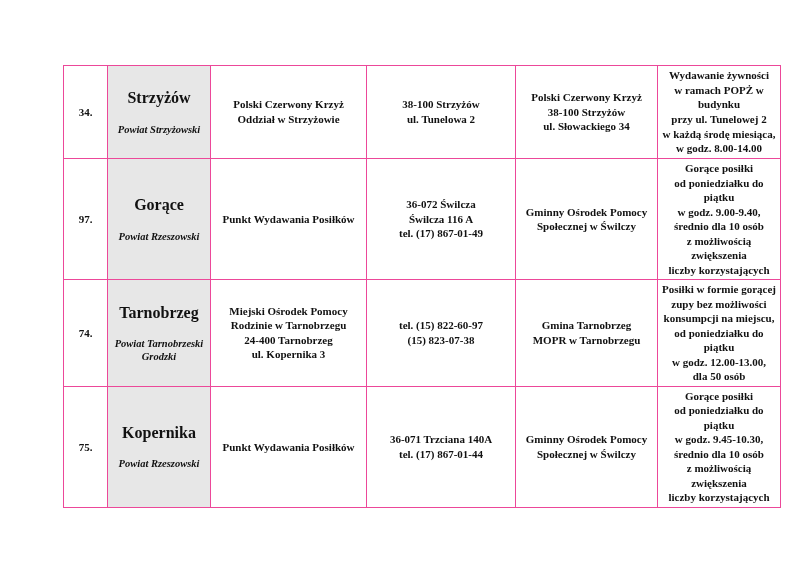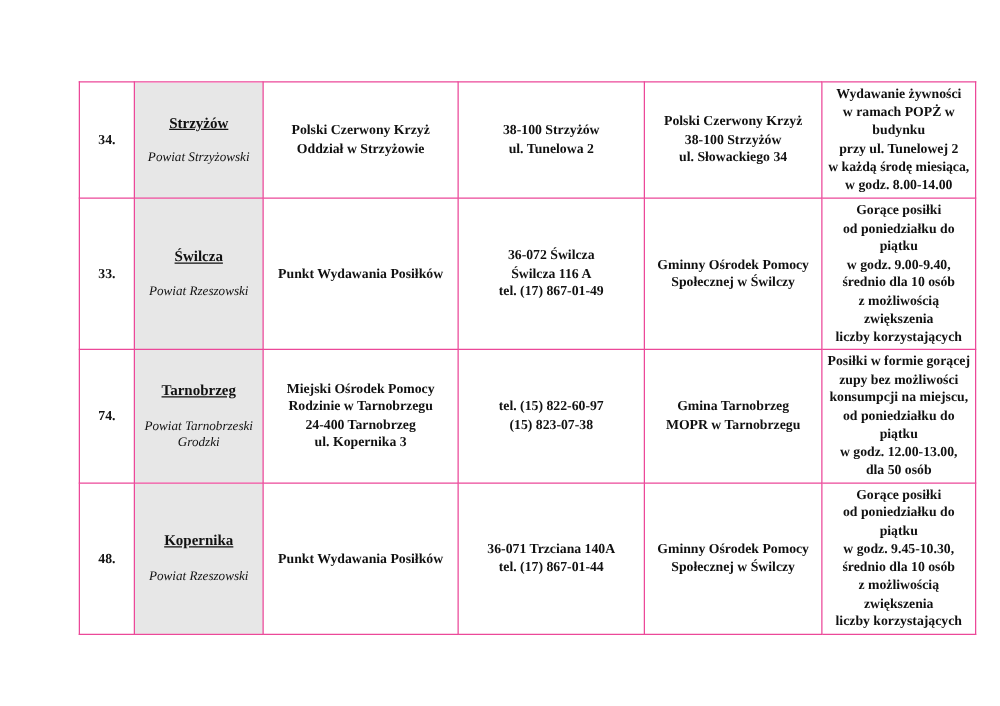--- a/index.html
+++ b/index.html
@@ -43,27 +43,26 @@
   td.col-addr  { width: 142px; }
   td.col-prov  { width: 135px; }
   td.col-det   { width: 116px; }
   tr.row-72 { height: 93px; }
   tr.row-73 { height: 115px; }
   tr.row-74 { height: 104px; }
   tr.row-75 { height: 113px; }
   .place-name {
     display: block;
     font-weight: bold;
-    font-size: 12px;
+    font-size: 16px;
     line-height: 1.25;
-    text-decoration: underline;
   }
   .powiat {
     display: block;
-    font-weight: normal;
+    font-weight: bold;
     font-style: italic;
     font-size: 10.5px;
     line-height: 1.25;
     white-space: pre-line;
   }
 </style>
 </head>
 <body>
 
 <div class="page">
@@ -82,23 +81,23 @@
         <td class="col-prov">Polski Czerwony Krzyż
 38-100 Strzyżów
 ul. Słowackiego 34</td>
         <td class="col-det">Wydawanie żywności
 w ramach POPŻ w budynku
 przy ul. Tunelowej 2
 w każdą środę miesiąca,
 w godz. 8.00-14.00</td>
       </tr>
       <tr class="row-73">
-        <td class="col-num">33.</td>
+        <td class="col-num">97.</td>
         <td class="col-place">
-          <span class="place-name">Świlcza</span>
+          <span class="place-name">Gorące</span>
           <span class="powiat">Powiat Rzeszowski</span>
         </td>
         <td class="col-org">Punkt Wydawania Posiłków</td>
         <td class="col-addr">36-072 Świlcza
 Świlcza 116 A
 tel. (17) 867-01-49</td>
         <td class="col-prov">Gminny Ośrodek Pomocy
 Społecznej w Świlczy</td>
         <td class="col-det">Gorące posiłki
 od poniedziałku do piątku
@@ -123,21 +122,21 @@
         <td class="col-prov">Gmina Tarnobrzeg
 MOPR w Tarnobrzegu</td>
         <td class="col-det">Posiłki w formie gorącej
 zupy bez możliwości
 konsumpcji na miejscu,
 od poniedziałku do piątku
 w godz. 12.00-13.00,
 dla 50 osób</td>
       </tr>
       <tr class="row-75">
-        <td class="col-num">48.</td>
+        <td class="col-num">75.</td>
         <td class="col-place">
           <span class="place-name">Kopernika</span>
           <span class="powiat">Powiat Rzeszowski</span>
         </td>
         <td class="col-org">Punkt Wydawania Posiłków</td>
         <td class="col-addr">36-071 Trzciana 140A
 tel. (17) 867-01-44</td>
         <td class="col-prov">Gminny Ośrodek Pomocy
 Społecznej w Świlczy</td>
         <td class="col-det">Gorące posiłki

